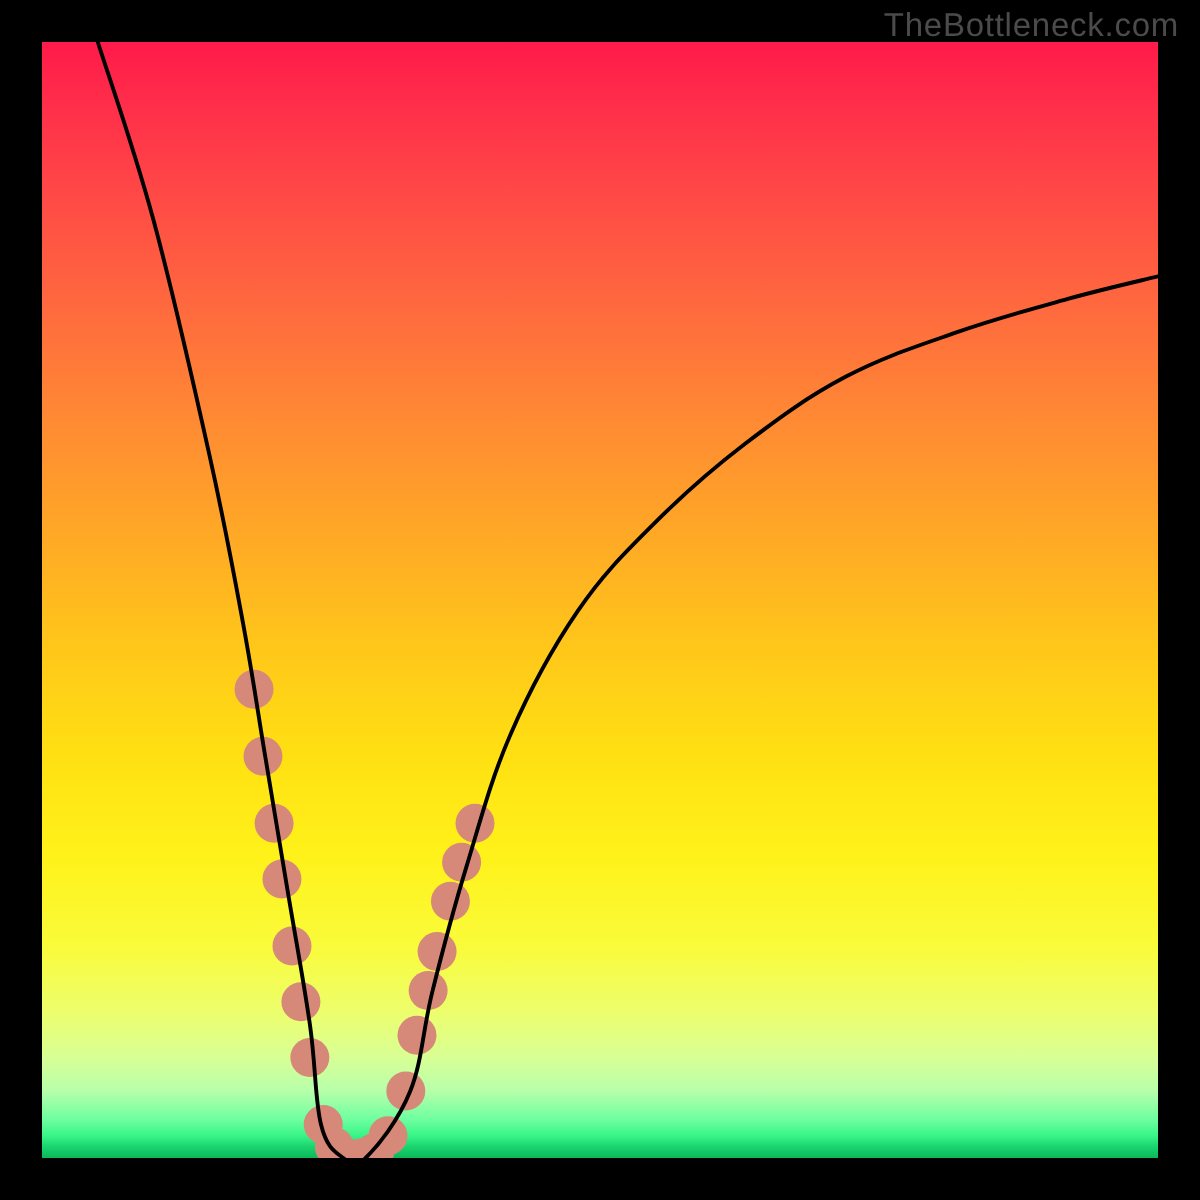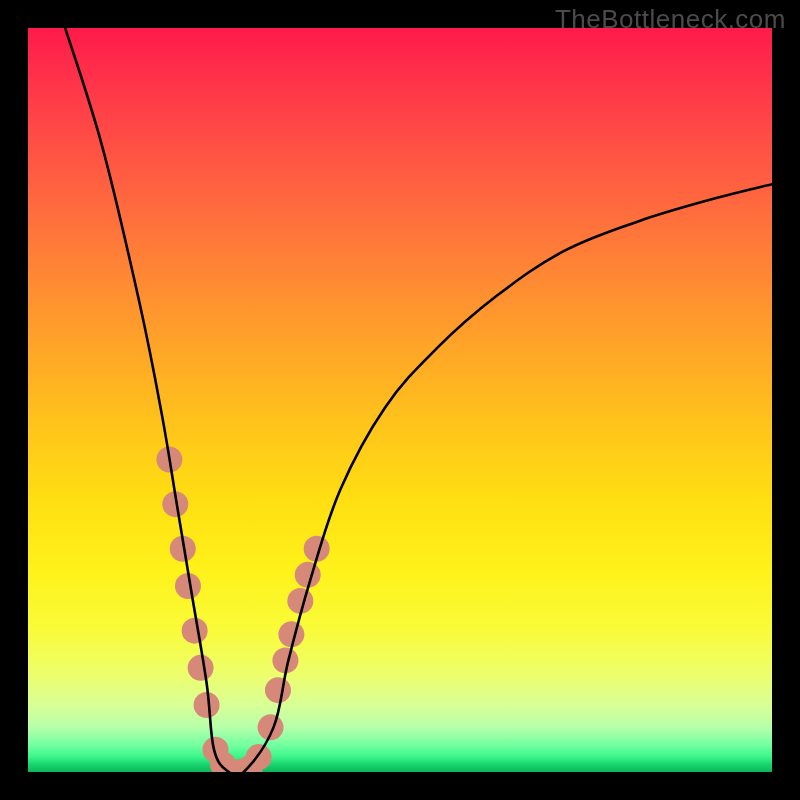--- a/index.html
+++ b/index.html
@@ -55,21 +55,21 @@
     position: absolute;
     inset: 0;
     width: 100%;
     height: 100%;
   }
   .watermark {
     position: absolute;
     top: 4px;
     right: 14px;
     color: #4b4b4b;
-    font-size: 26px;
+    font-size: 22px;
     letter-spacing: 0.5px;
     font-family: Arial, Helvetica, sans-serif;
   }
 </style>
 </head>
 <body>
 
 <div class="frame">
   <div class="plot-area">
     <div class="grad"></div>

